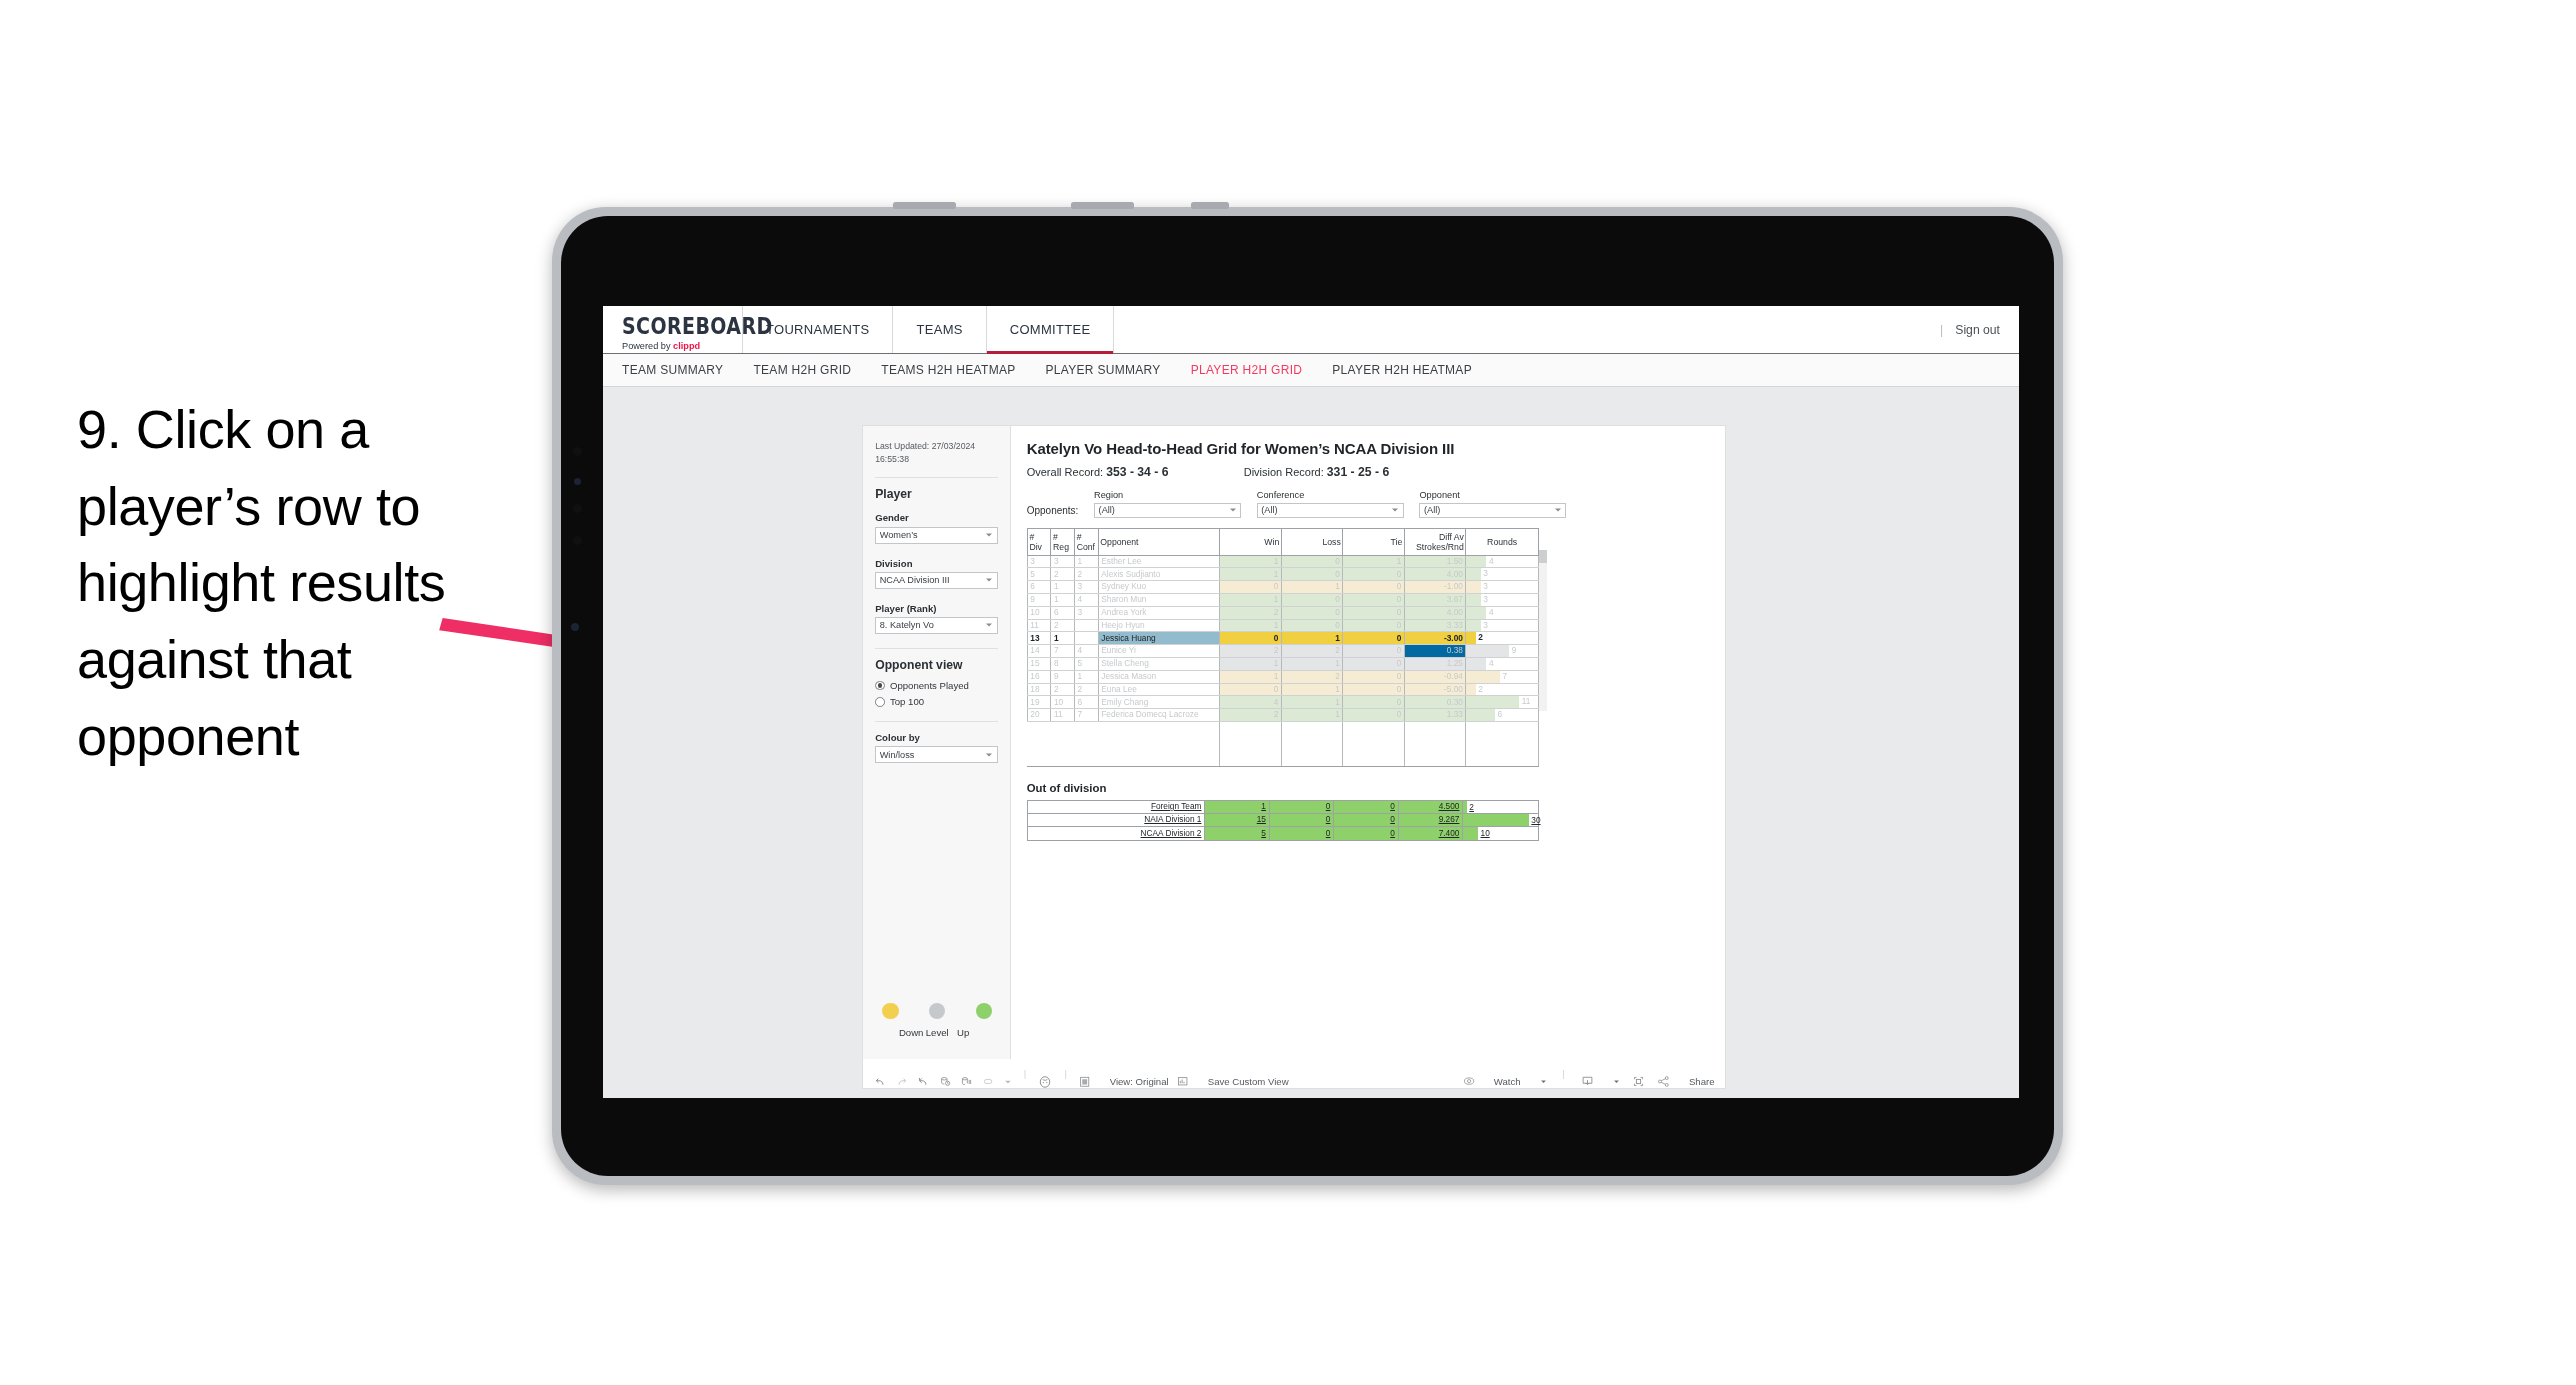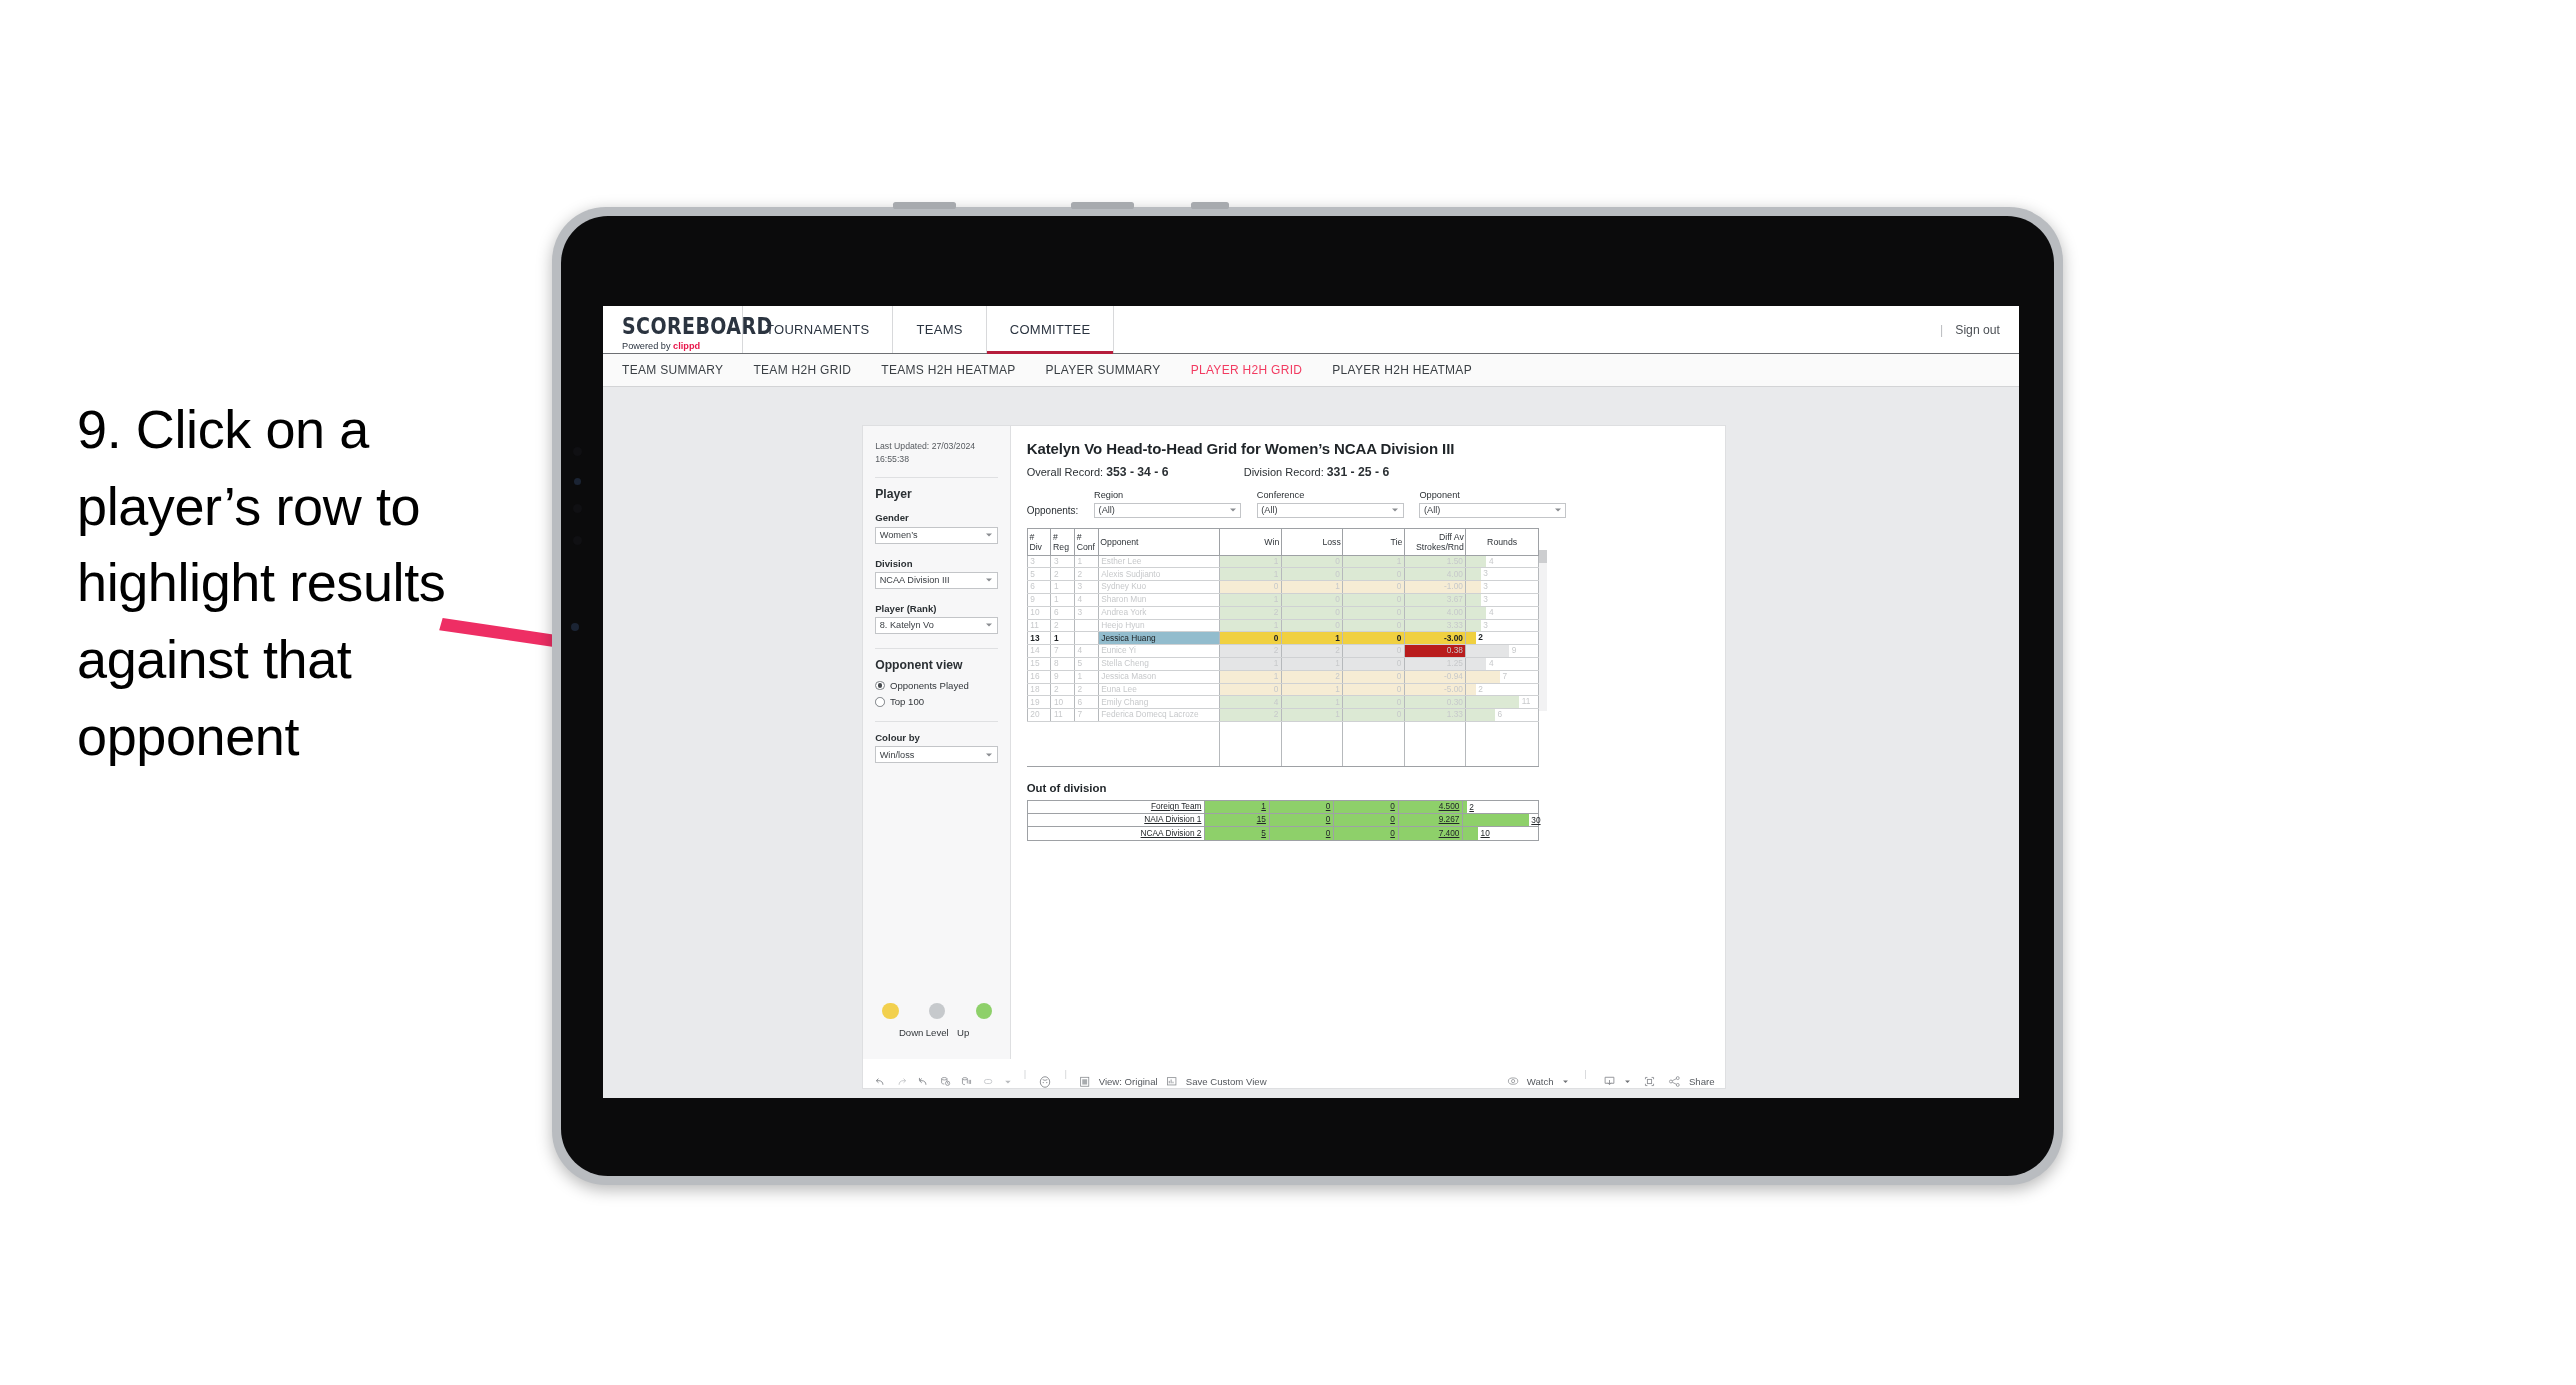--- a/index.html
+++ b/index.html
@@ -196,21 +196,21 @@
   .ood-num { width:52px; text-align:right; background:#8ed06a; }
   .ood-rounds { width:61px; position:relative; padding:0 !important; background:#fff; }
 
   
   #toolbar {
     position:absolute; left:259px; top:672px; width:864px; height:30px;
     background:#ffffff; border:0.9px solid #dedfe1; border-top:none;
     display:flex; align-items:center; padding:0 10.5px; gap:8.7px;
     font-size:9.6px; color:#55595e;
   }
-  .tb-item { display:flex; align-items:center; gap:8px; cursor:pointer; color:#55595e;margin-top:16px; }
+  .tb-item { display:flex; align-items:center; gap:19px; cursor:pointer; color:#55595e;margin-top:16px; }
   .tb-sep { color:#d2d3d5; margin:0 3.5px; }
   .tb-right { margin-left:auto; display:flex; align-items:center; gap:12.2px; }
   svg { display:block; }
 </style>
 </head>
 <body>
 
 <div id="annotation">9. Click on a player’s row to highlight results against that opponent</div>
 <svg id="arrow" viewBox="0 0 730 140">
   <path d="M2,22 L560,104 L548,118 L615,120 L556,72 L556,90 L6,8 Z" fill="#ee2e64"></path>
@@ -460,21 +460,21 @@
                   </td>
                 </tr>
                 <tr class="dim">
                   <td class="c-div">14</td>
                   <td class="c-reg">7</td>
                   <td class="c-conf">4</td>
                   <td class="c-opp">Eunice Yi</td>
                   <td class="c-num" style="background:#e4e5e6">2</td>
                   <td class="c-num" style="background:#e4e5e6">2</td>
                   <td class="c-num" style="background:#e4e5e6">0</td>
-                  <td class="c-num" style="background:#b91c1c">0.38</td>
+                  <td class="c-num" style="background:#0369a1">0.38</td>
                   <td class="c-rounds">
                     <span class="rbar" style="width:60%;background:#e4e5e6"></span>
                     <span class="rnum" style="margin-left:60%">9</span>
                   </td>
                 </tr>
                 <tr class="dim">
                   <td class="c-div">15</td>
                   <td class="c-reg">8</td>
                   <td class="c-conf">5</td>
                   <td class="c-opp">Stella Cheng</td>

